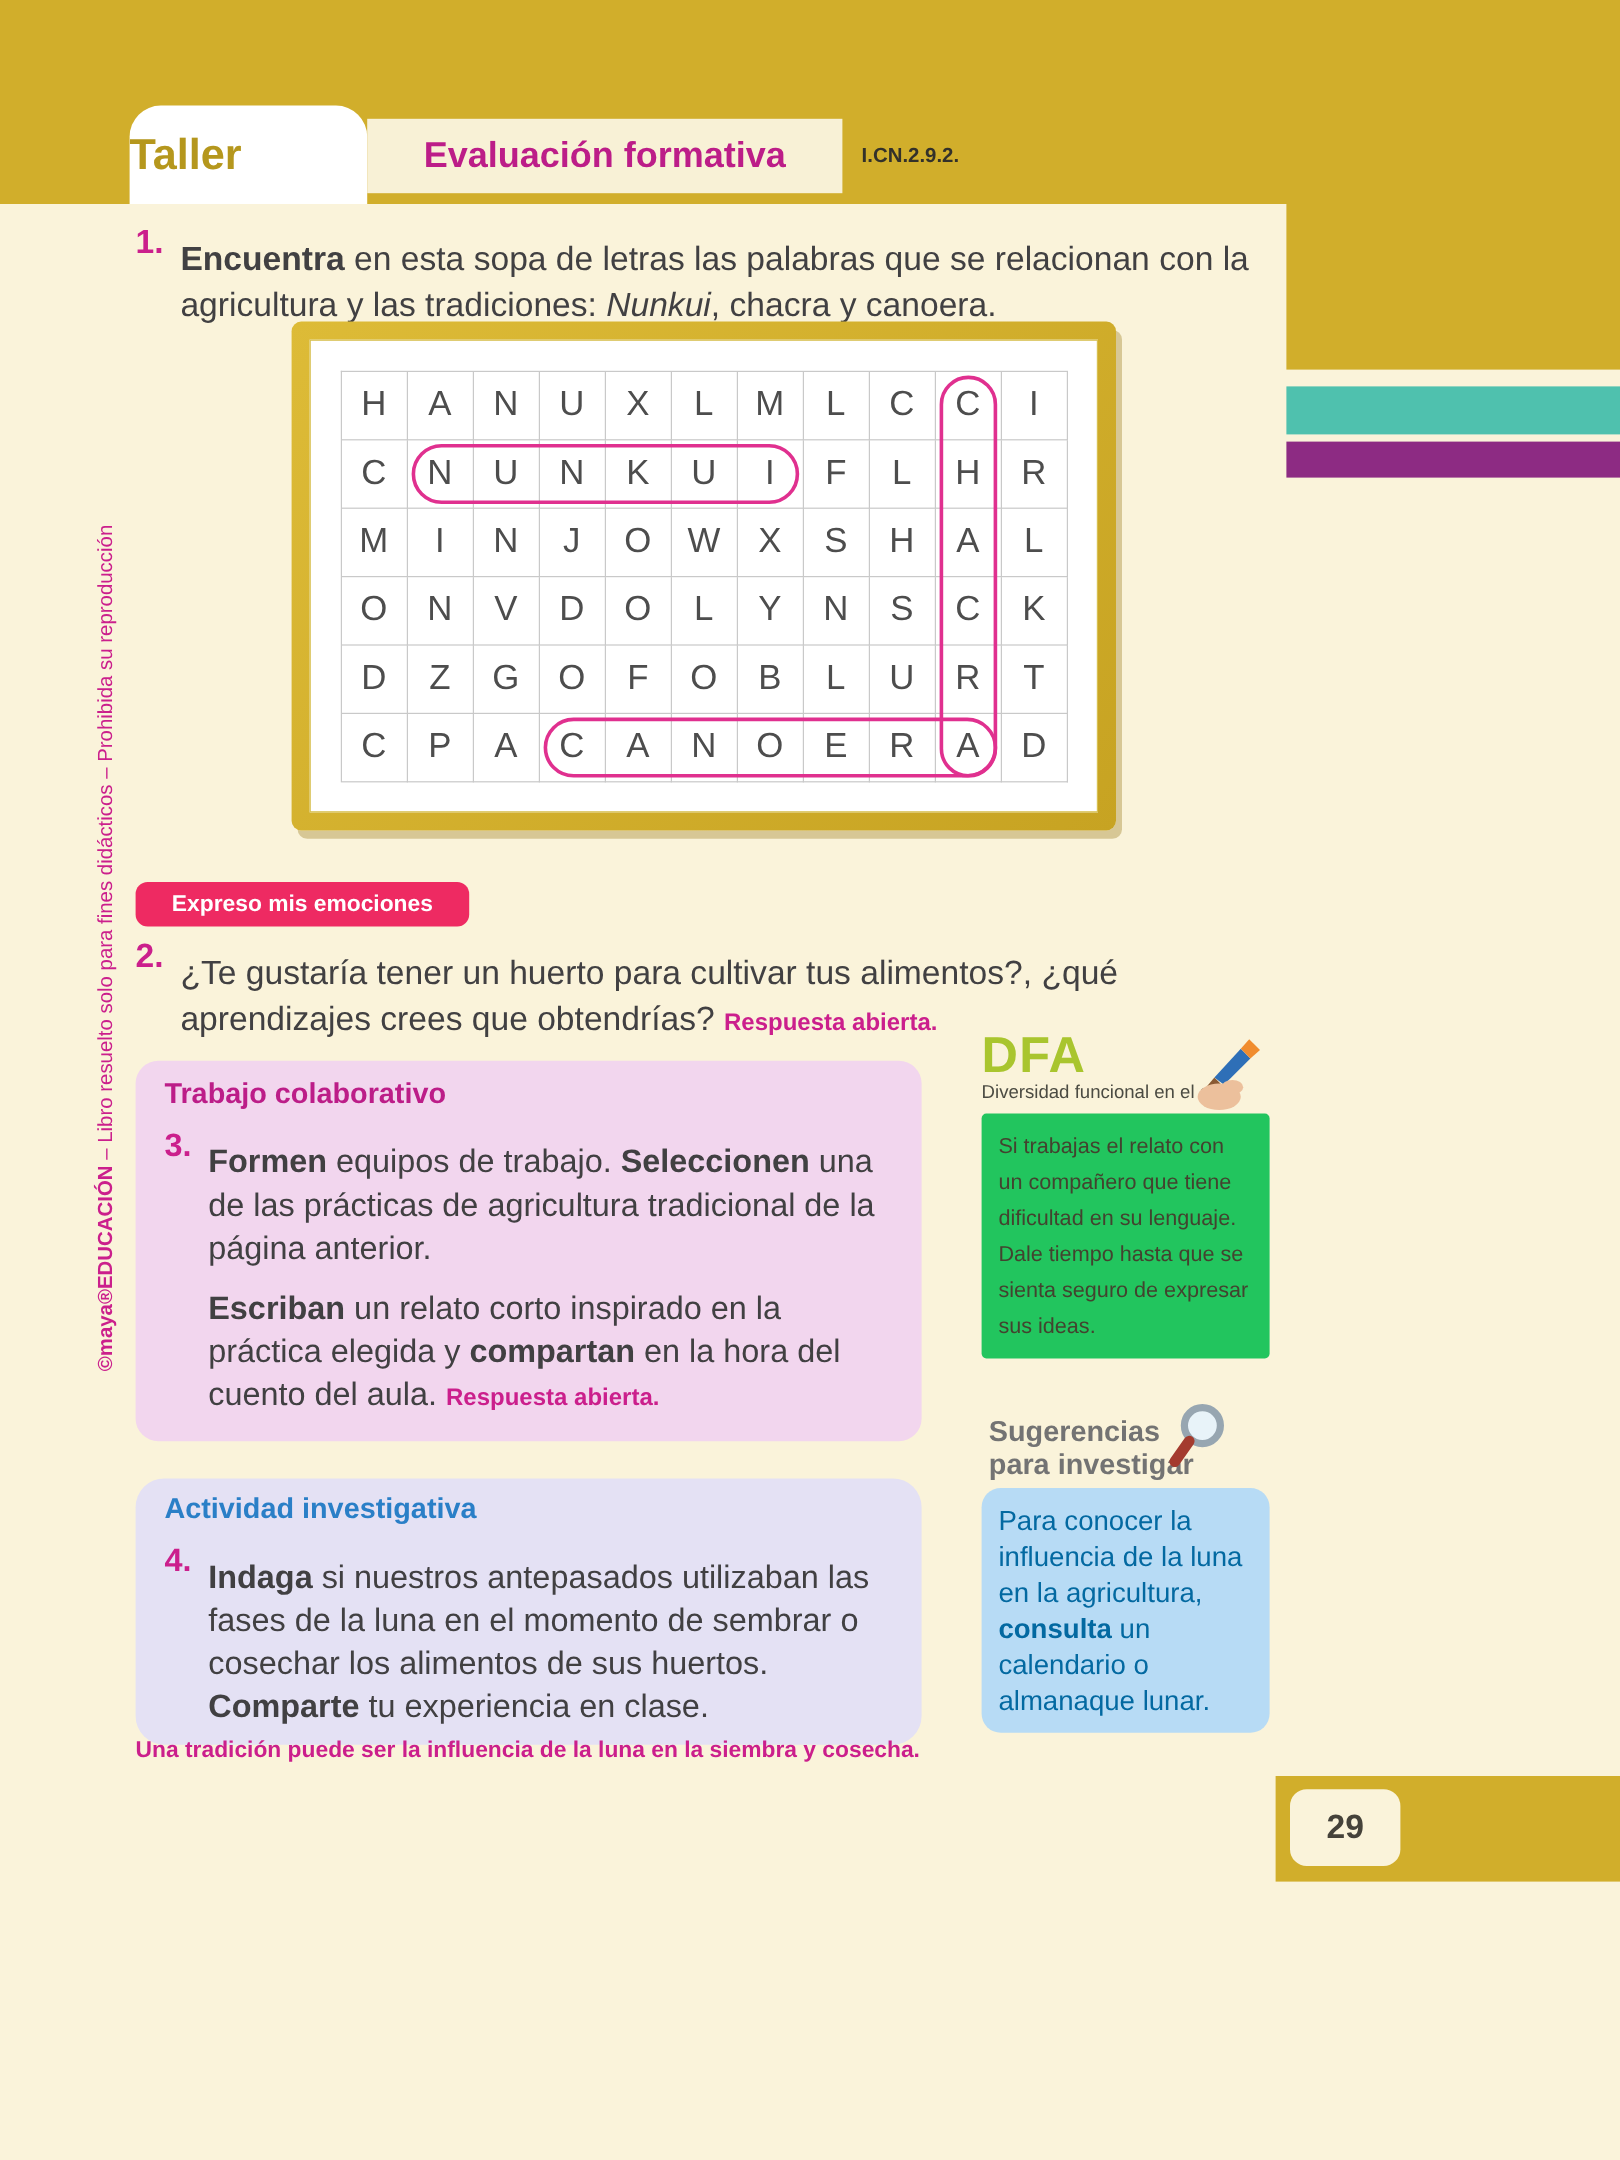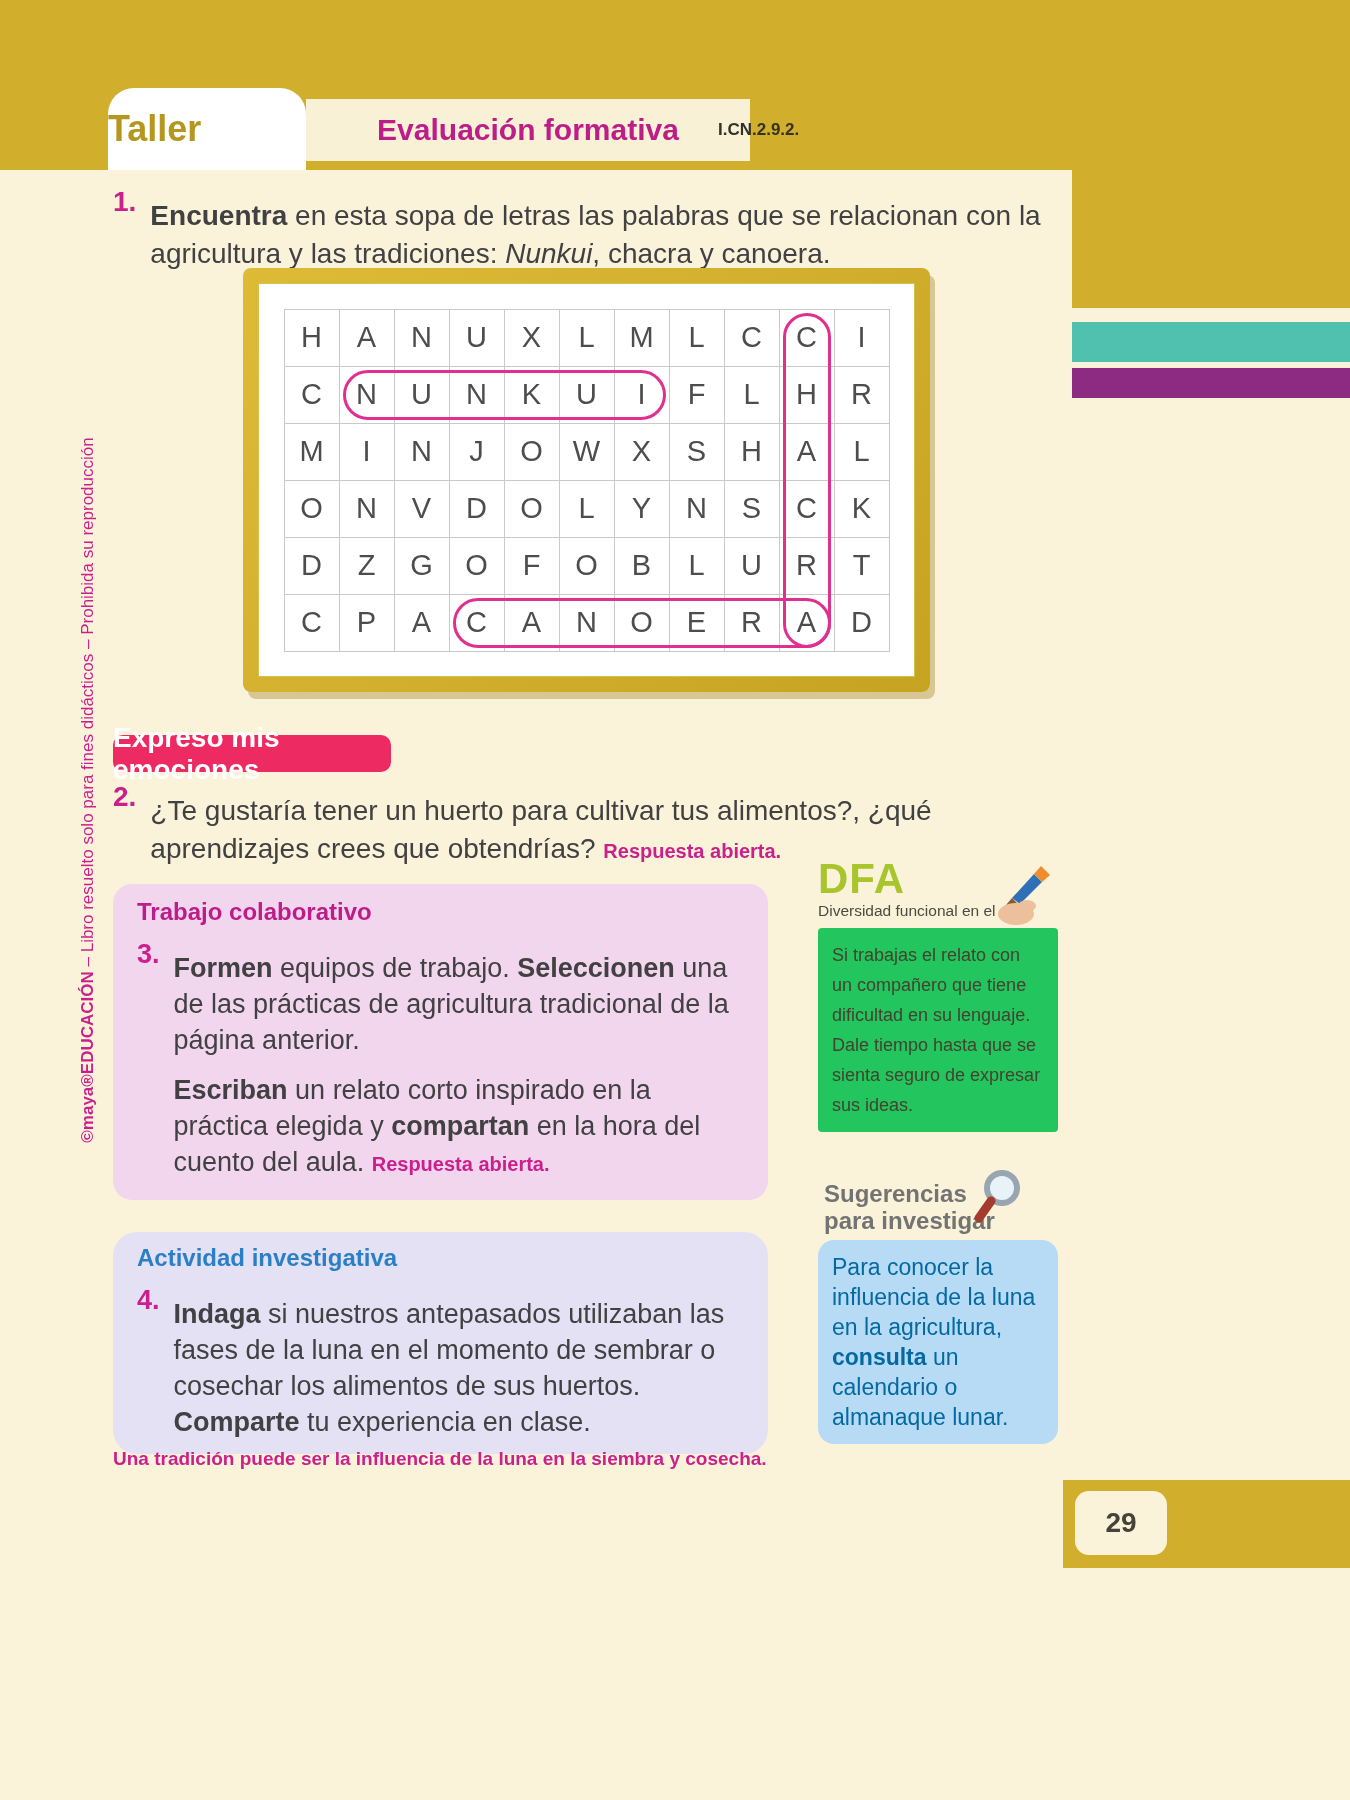--- a/index.html
+++ b/index.html
@@ -10,21 +10,21 @@
   }
   .abs{position:absolute;}
   
   .top-band{left:0;top:0;width:1350px;height:170px;background:#d1ae2b;}
   .right-gold{left:1072px;top:0;width:278px;height:308px;background:#d1ae2b;}
   .teal-bar{left:1072px;top:322px;width:278px;height:40px;background:#4fc1ae;}
   .purple-bar{left:1072px;top:368px;width:278px;height:30px;background:#8d2b83;}
   .taller-tab{left:108px;top:88px;width:198px;height:82px;background:#ffffff;
     border-radius:26px 26px 0 0;display:flex;align-items:center;justify-content:flex-start;
     color:#b5971d;font-size:36px;font-weight:700;}
-  .form-title{left:306px;top:99px;width:444px;height:62px;background:#f8f1d6;
+  .form-title{left:306px;top:99px;width:396px;height:62px;background:#f8f1d6;
     display:flex;align-items:center;justify-content:center;
     color:#bc1d88;font-size:30px;font-weight:700;}
   .std-code{left:718px;top:120px;color:#33312a;font-size:17px;font-weight:700;}
   
   .item{display:flex;align-items:flex-start;font-size:28px;line-height:38px;}
   .item .num{color:#cb1f8c;font-weight:700;margin-right:14px;flex:0 0 auto;}
   .item .txt{flex:1;margin-top:14px;}
   .answer{color:#cb1f8c;font-size:20px;font-weight:700;white-space:nowrap;}
   
   .ws-frame{left:243px;top:268px;width:687px;height:424px;
@@ -34,21 +34,21 @@
     border:1px solid #d8c050;display:flex;align-items:center;justify-content:center;}
   .ws-grid{position:relative;display:grid;grid-template-columns:repeat(11,55px);
     grid-auto-rows:57px;border-top:1px solid #c9c9c9;border-left:1px solid #c9c9c9;}
   .ws-cell{border-right:1px solid #c9c9c9;border-bottom:1px solid #c9c9c9;
     display:flex;align-items:center;justify-content:center;
     font-size:29px;color:#4d4d4d;}
   .ws-pill{position:absolute;border:3.5px solid #e0308f;border-radius:30px;pointer-events:none;}
   
   .emotions-badge{left:113px;top:735px;width:278px;height:37px;background:#ee2a62;
     border-radius:10px;display:flex;align-items:center;justify-content:center;
-    color:#ffffff;font-size:28px;font-weight:700;}
+    color:#ffffff;font-size:19px;font-weight:700;}
   
   .collab-box{left:113px;top:884px;width:655px;background:#f2d6ee;border-radius:19px;
     padding:14px 24px 18px 24px;box-sizing:border-box;}
   .box-title-pink{color:#bc1d88;font-size:24px;font-weight:700;margin-bottom:10px;}
   .box-title-blue{color:#2a7fc7;font-size:24px;font-weight:700;margin-bottom:10px;}
   .collab-box .item, .invest-box .item{font-size:27px;line-height:36px;}
   .para2{margin-top:14px;}
   .invest-box{left:113px;top:1232px;width:655px;background:#e4e1f4;border-radius:24px;
     padding:12px 24px 14px 24px;box-sizing:border-box;}
   .footnote{left:113px;top:1448px;color:#cb1f8c;font-size:19px;font-weight:700;}

